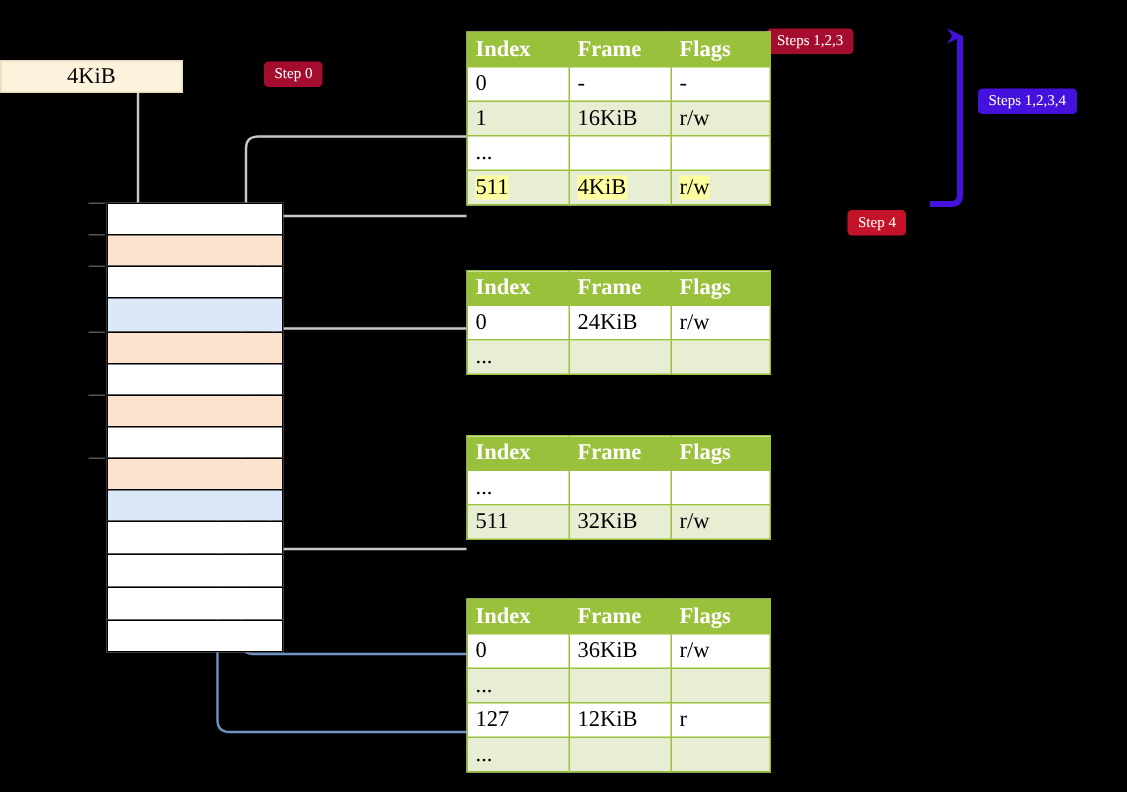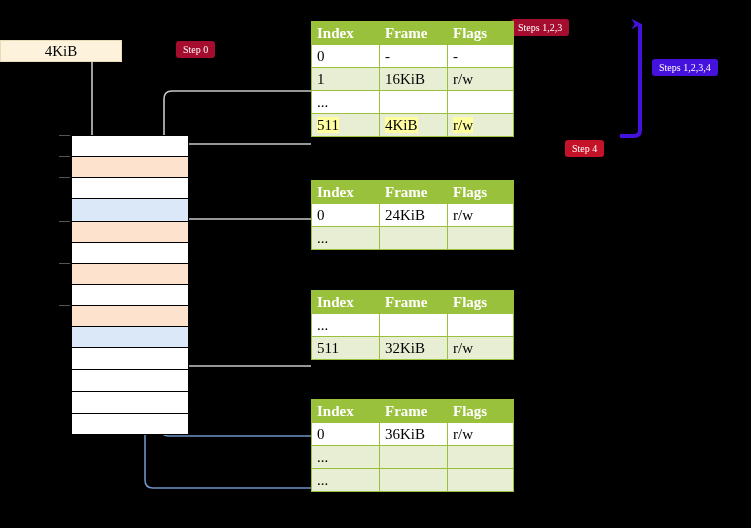--- a/index.html
+++ b/index.html
@@ -273,20 +273,25 @@
           <tr class="odd">
             <td class="col-index"><span>0</span></td>
             <td class="col-frame"><span>36KiB</span></td>
             <td class="col-flags"><span>r/w</span></td>
           </tr>
           <tr class="even">
             <td class="col-index"><span>...</span></td>
             <td class="col-frame"><span></span></td>
             <td class="col-flags"><span></span></td>
           </tr>
+          <tr class="odd">
+            <td class="col-index"><span>127</span></td>
+            <td class="col-frame"><span>12KiB</span></td>
+            <td class="col-flags"><span>r</span></td>
+          </tr>
           <tr class="even">
             <td class="col-index"><span>...</span></td>
             <td class="col-frame"><span></span></td>
             <td class="col-flags"><span></span></td>
           </tr>
         </tbody>
       </table>
     </div>
 
 </div>

